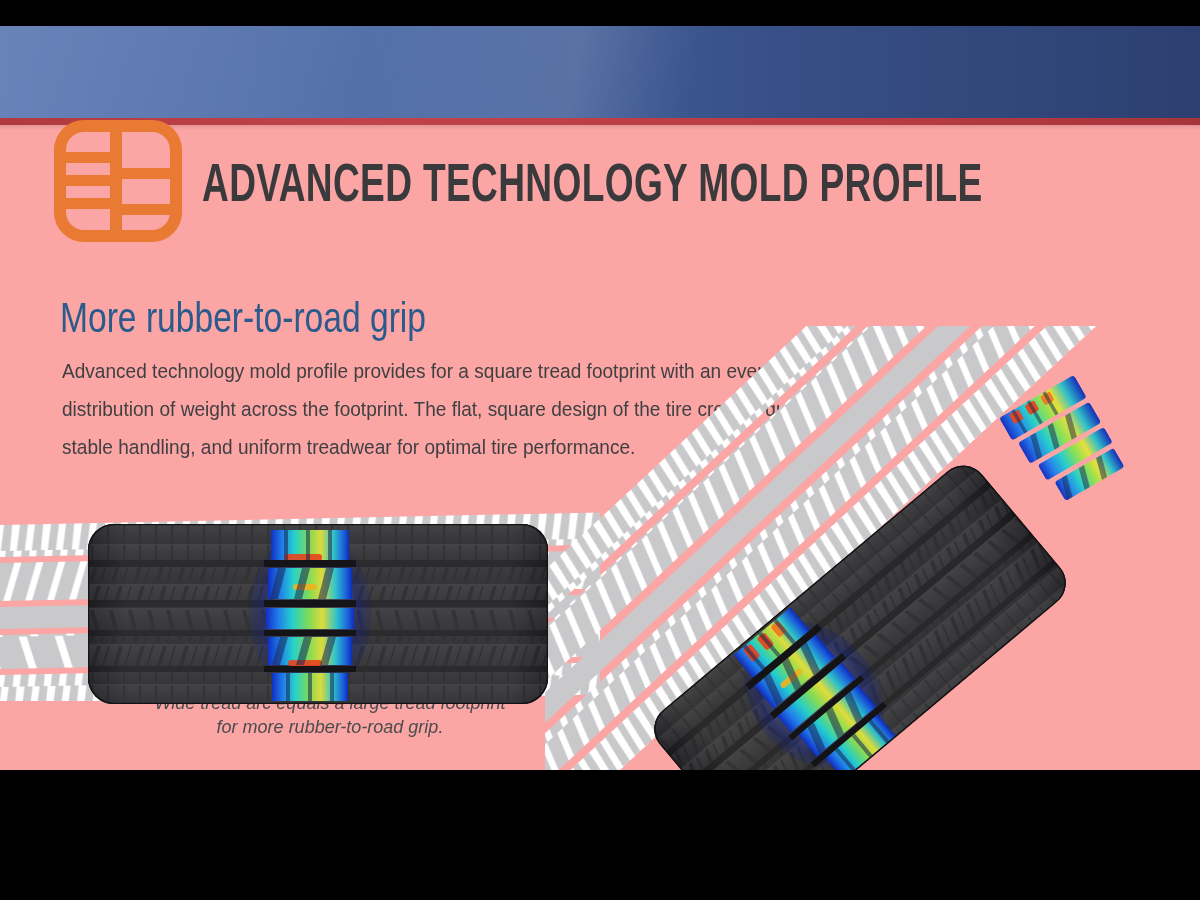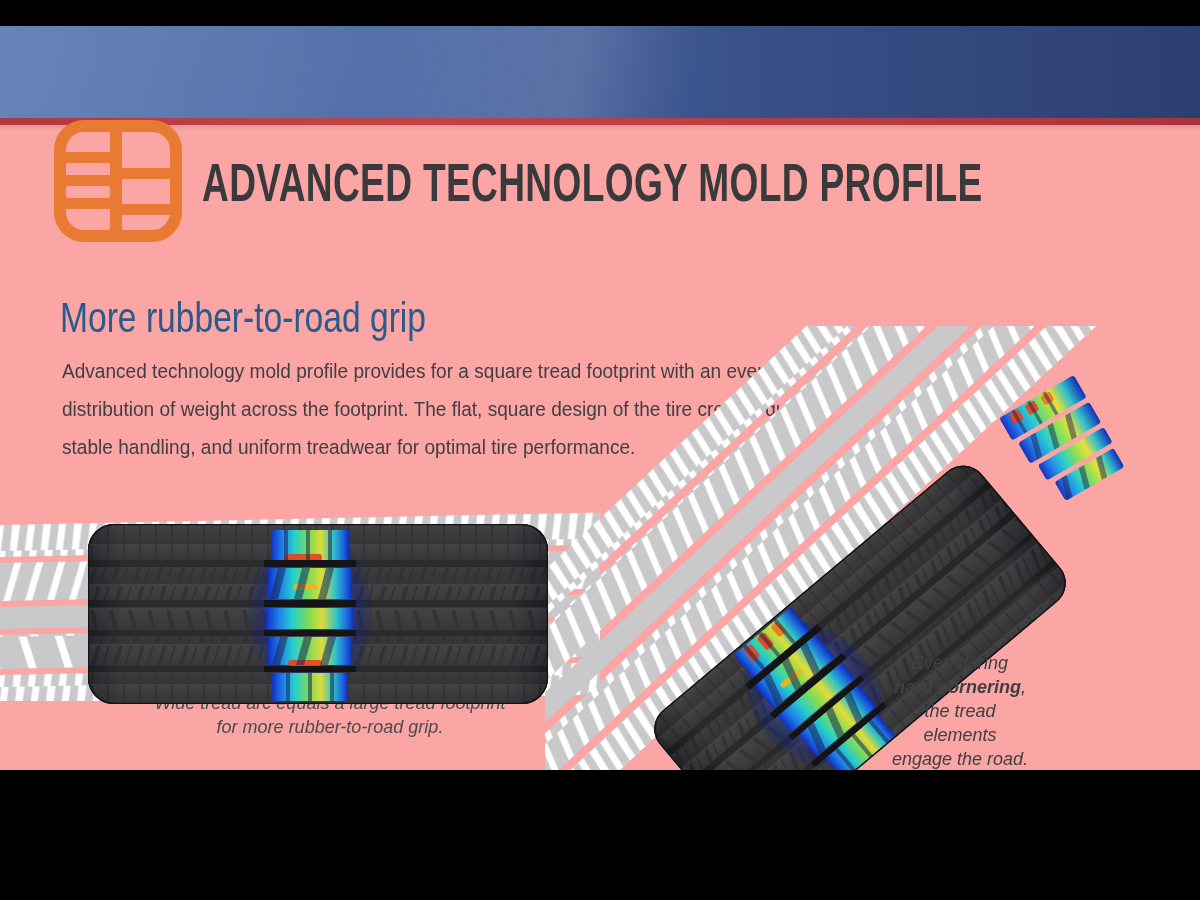--- a/index.html
+++ b/index.html
@@ -511,26 +511,19 @@
             <path d="M72 47 L78 47 L72 71 L66 71 Z"></path>
             <path d="M92 47 L98 47 L92 71 L86 71 Z"></path>
             <path d="M58 99 L64 99 L58 121 L52 121 Z"></path>
             <path d="M78 99 L84 99 L78 121 L72 121 Z"></path>
             <path d="M98 99 L104 99 L98 121 L92 121 Z"></path>
           </g>
         </g>
       </svg>
     </div>
 
-    <div class="caption-right">
-      <span>Even during</span><br>
-      <b>hard cornering</b><span>, </span><br>
-      <span>the tread</span><br>
-      <span>elements</span><br>
-      <span>engage the road.</span>
-    </div>
 
     <div class="page-badge">8</div>
 
   </div>
 
   <div class="bar-bottom"></div>
 </div>
 
 </body></html>

